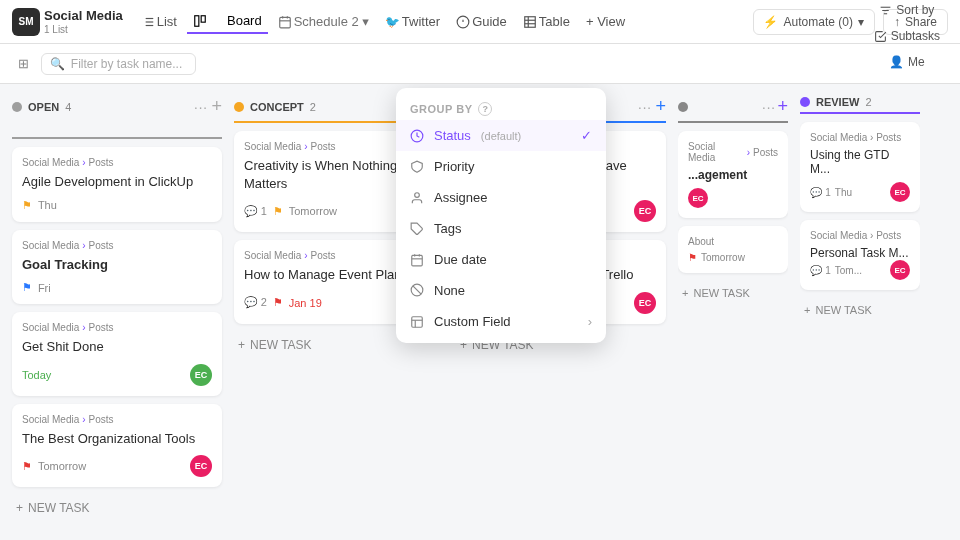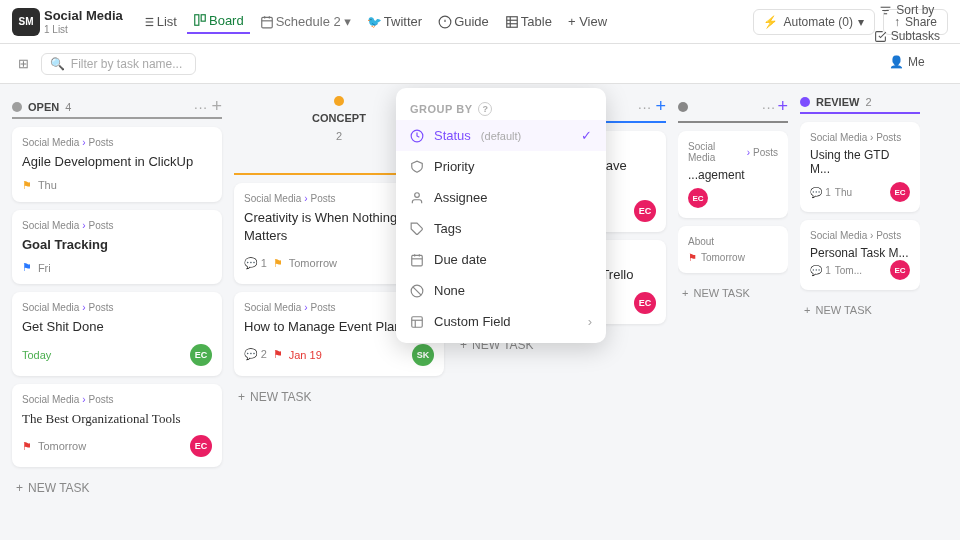--- a/index.html
+++ b/index.html
@@ -19,21 +19,21 @@
     <svg width="14" height="14" fill="none" stroke="currentColor" stroke-width="2" viewBox="0 0 24 24">
         <line x1="8" y1="6" x2="21" y2="6"></line>
         <line x1="8" y1="12" x2="21" y2="12"></line>
         <line x1="8" y1="18" x2="21" y2="18"></line>
         <line x1="3" y1="6" x2="3.01" y2="6"></line>
         <line x1="3" y1="12" x2="3.01" y2="12"></line>
         <line x1="3" y1="18" x2="3.01" y2="18"></line>
       </svg>
     <span>List</span>
   </div>
-  <div style="display:flex;align-items:flex-start;gap:2px;padding:4px 6px;border-radius:0;cursor:pointer;color:#15803d;font-size:13px;border-bottom:2px solid #7c4dff;">
+  <div style="display:flex;align-items:flex-end;gap:20px;padding:4px 6px;border-radius:0;cursor:pointer;color:#000000;font-size:13px;border-bottom:2px solid #7c4dff;">
     <svg width="14" height="14" fill="none" stroke="currentColor" stroke-width="2" viewBox="0 0 24 24">
         <rect x="3" y="3" width="7" height="18"></rect>
         <rect x="14" y="3" width="7" height="11"></rect>
       </svg>
     <span>Board</span>
   </div>
   <div style="display:flex;align-items:center;gap:2px;padding:4px 6px;border-radius:6px;cursor:pointer;color:#737373;font-size:13px;">
     <svg width="14" height="14" fill="none" stroke="currentColor" stroke-width="2" viewBox="0 0 24 24">
         <rect x="3" y="4" width="18" height="18" rx="2"></rect>
         <line x1="16" y1="2" x2="16" y2="6"></line>
@@ -116,21 +116,21 @@
     <div style="display:flex;align-items:center;gap:4px;padding:4px 8px;border-radius:6px;cursor:pointer;font-size:12px;color:#555;">
       <span>Show</span>
     </div>
     <div style="padding:4px 6px;border-radius:6px;cursor:pointer;font-size:14px;color:#555;">···</div>
   </div>
 </div>
 
 <div style="display:flex;gap:12px;padding:12px;overflow-x:hidden;height:calc(540px - 84px);align-items:flex-start;position:relative;background:#f5f6f8;">
 
   <div style="width:210px;flex-shrink:0;">
-    <div style="display:flex;align-items:center;gap:6px;margin-bottom:8px;border-bottom:2px solid #9e9e9e;padding-bottom:0;">
+    <div style="display:flex;align-items:center;gap:6px;margin-bottom:8px;border-bottom:2px solid #9e9e9e;padding-bottom:20px;">
       <div style="width:10px;height:10px;border-radius:50%;background:#9e9e9e;flex-shrink:0;"></div>
       <span style="font-weight:700;font-size:11px;color:#444;">OPEN</span>
       <span style="font-size:11px;color:#888;">4</span>
       <div style="margin-left:auto;display:flex;align-items:center;gap:4px;">
         <span style="cursor:pointer;color:#aaa;font-size:14px;">···</span>
         <span style="cursor:pointer;color:#aaa;font-size:18px;font-weight:300;">+</span>
       </div>
     </div>
 
     <div style="background:#fff;border-radius:8px;padding:10px;margin-bottom:8px;box-shadow:0 1px 3px rgba(0,0,0,0.08);cursor:pointer;">
@@ -171,36 +171,36 @@
         <div style="width:22px;height:22px;border-radius:50%;background:#4caf50;font-size:9px;font-weight:700;color:#fff;display:flex;align-items:center;justify-content:center;margin-left:auto;">EC</div>
       </div>
     </div>
 
     <div style="background:#fff;border-radius:8px;padding:10px;margin-bottom:8px;box-shadow:0 1px 3px rgba(0,0,0,0.08);cursor:pointer;">
       <div style="display:flex;align-items:center;gap:3px;font-size:10px;color:#888;margin-bottom:5px;">
         <span>Social Media</span>
         <span style="color:#7c4dff;">›</span>
         <span>Posts</span>
       </div>
-      <div style="font-size:13px;font-weight:500;color:#2c2c2c;margin-bottom:8px;line-height:1.35;font-family:Liberation Serif, serif;">The Best Organizational Tools</div>
+      <div style="font-size:13px;font-weight:500;color:#2c2c2c;margin-bottom:8px;line-height:1.35;">The Best Organizational Tools</div>
       <div style="display:flex;align-items:center;gap:6px;font-size:11px;color:#888;">
         <span style="color:#e53935;">⚑</span>
         <span>Tomorrow</span>
         <div style="width:22px;height:22px;border-radius:50%;background:#e91e63;font-size:9px;font-weight:700;color:#fff;display:flex;align-items:center;justify-content:center;margin-left:auto;">EC</div>
       </div>
     </div>
 
     <div style="display:flex;align-items:center;gap:5px;color:#888;font-size:12px;padding:6px 4px;cursor:pointer;border-radius:6px;">
       <span>+</span>
       <span>NEW TASK</span>
     </div>
   </div>
 
   <div style="width:210px;flex-shrink:0;">
-    <div style="display:flex;align-items:center;gap:6px;margin-bottom:8px;border-bottom:2px solid #f5a623;padding-bottom:4px;flex-direction:column;">
+    <div style="display:flex;align-items:center;gap:6px;margin-bottom:8px;border-bottom:2px solid #f5a623;padding-bottom:4px;">
       <div style="width:10px;height:10px;border-radius:50%;background:#f5a623;flex-shrink:0;"></div>
       <span style="font-weight:700;font-size:11px;color:#444;">CONCEPT</span>
       <span style="font-size:11px;color:#888;">2</span>
       <div style="margin-left:auto;display:flex;align-items:center;gap:4px;">
         <span style="cursor:pointer;color:#aaa;font-size:14px;">···</span>
         <span style="cursor:pointer;color:#f5a623;font-size:18px;font-weight:300;">+</span>
       </div>
     </div>
 
     <div style="background:#fff;border-radius:8px;padding:10px;margin-bottom:8px;box-shadow:0 1px 3px rgba(0,0,0,0.08);cursor:pointer;">
@@ -294,21 +294,21 @@
         <span style="cursor:pointer;color:#aaa;font-size:14px;">···</span>
         <span style="cursor:pointer;color:#7c4dff;font-size:18px;font-weight:300;">+</span>
       </div>
     </div>
     <div style="background:#fff;border-radius:8px;padding:10px;margin-bottom:8px;box-shadow:0 1px 3px rgba(0,0,0,0.08);cursor:pointer;">
       <div style="display:flex;align-items:center;gap:3px;font-size:10px;color:#888;margin-bottom:5px;">
         <span>Social Media</span>
           <span style="color:#7c4dff;">›</span>
           <span>Posts</span>
       </div>
-      <div style="font-size:12px;font-weight:400;color:#2c2c2c;margin-bottom:6px;">...agement</div>
+      <div style="font-size:12px;font-weight:700;color:#2c2c2c;margin-bottom:6px;">...agement</div>
       <div style="display:flex;align-items:center;gap:4px;font-size:10px;color:#888;">
         <div style="width:20px;height:20px;border-radius:50%;background:#e91e63;font-size:8px;font-weight:700;color:#fff;display:flex;align-items:center;justify-content:center;">EC</div>
       </div>
     </div>
     <div style="background:#fff;border-radius:8px;padding:10px;margin-bottom:8px;box-shadow:0 1px 3px rgba(0,0,0,0.08);cursor:pointer;">
       <div style="font-size:10px;color:#888;margin-bottom:5px;">About</div>
       <div style="display:flex;align-items:center;gap:4px;font-size:10px;color:#888;">
         <span style="color:#e53935;">⚑</span>
         <span>Tomorrow</span>
       </div>
@@ -392,21 +392,21 @@
       <div style="display:flex;align-items:center;gap:10px;padding:8px 14px;font-size:13px;color:#333;cursor:pointer;">
         <svg width="14" height="14" fill="none" stroke="#888" stroke-width="2" viewBox="0 0 24 24">
             <rect x="3" y="4" width="18" height="18" rx="2"></rect>
             <line x1="16" y1="2" x2="16" y2="6"></line>
             <line x1="8" y1="2" x2="8" y2="6"></line>
             <line x1="3" y1="10" x2="21" y2="10"></line>
           </svg>
         <span>Due date</span>
       </div>
 
-      <div style="display:flex;align-items:center;gap:10px;padding:8px 14px;font-size:13px;color:#333;cursor:pointer;">
+      <div style="display:flex;gap:10px;padding:8px 14px;font-size:13px;color:#333;cursor:pointer;">
         <svg width="14" height="14" fill="none" stroke="#888" stroke-width="2" viewBox="0 0 24 24">
             <circle cx="12" cy="12" r="10"></circle>
             <line x1="4.93" y1="4.93" x2="19.07" y2="19.07"></line>
           </svg>
         <span>None</span>
       </div>
 
       <div style="display:flex;align-items:center;gap:10px;padding:8px 14px;font-size:13px;color:#333;cursor:pointer;">
         <svg width="14" height="14" fill="none" stroke="#888" stroke-width="2" viewBox="0 0 24 24">
             <rect x="3" y="3" width="18" height="18" rx="2"></rect>

